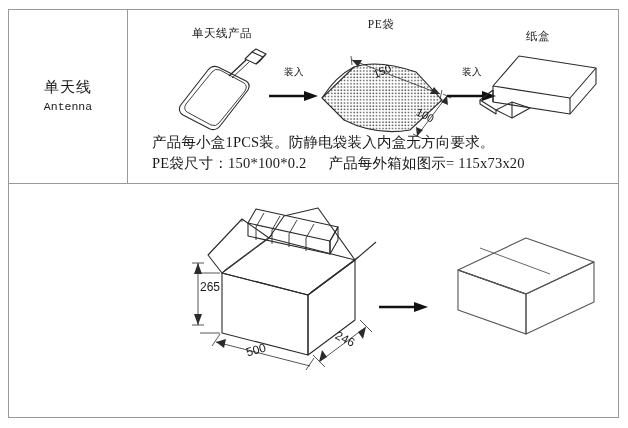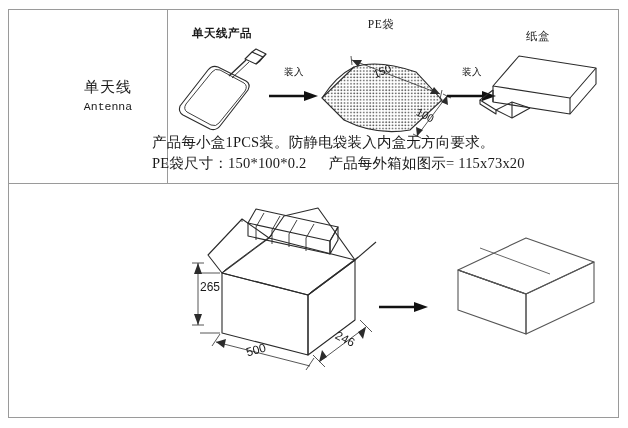--- a/index.html
+++ b/index.html
@@ -40,21 +40,20 @@
     position: absolute;
     left: 0; top: 0;
     width: 119px;
     height: 100%;
     border-right: 1px solid #9a9a9a;
     box-sizing: border-box;
     display: flex;
     flex-direction: column;
     align-items: center;
     justify-content: center;
-    margin-left: 40px;
   }
   .label-cn {
     font-size: 15px;
     letter-spacing: 1px;
     line-height: 1.45;
     color: #1a1a1a;
   }
   .label-en {
     font-family: "Liberation Mono", "DejaVu Sans Mono", monospace;
     font-size: 11.5px;
@@ -133,21 +132,21 @@
 
   <div class="spec-row" id="row-antenna">
 
     <div class="label-cell">
       <div class="label-cn">单天线</div>
       <div class="label-en">Antenna</div>
     </div>
 
     <div class="content-cell">
 
-      <div class="caption" style="left:94px; top:16px;font-weight:bold;">单天线产品</div>
+      <div class="caption" style="left:94px; top:16px;">单天线产品</div>
       <div class="caption" style="left:253px; top:7px;">PE袋</div>
       <div class="caption" style="left:410px; top:19px;text-align:right;">纸盒</div>
 
       <div class="art" style="left:44px; top:38px;">
         <svg width="110" height="92" viewBox="0 0 110 92">
           <g fill="none" stroke="#2b2b2b" stroke-width="1.1" stroke-linejoin="round">
 
             <path d="M8,58 L36,22 Q40,17 46,19 L74,33 Q79,36 76,42 L48,78 Q44,83 38,81 L11,67 Q6,64 8,58 Z"></path>
 
             <path d="M14,56 L40,24 Q43,20 48,22 L72,35 Q76,38 73,43 L47,75 Q44,79 39,77 L15,64 Q11,61 14,56 Z" stroke-width="0.9"></path>

